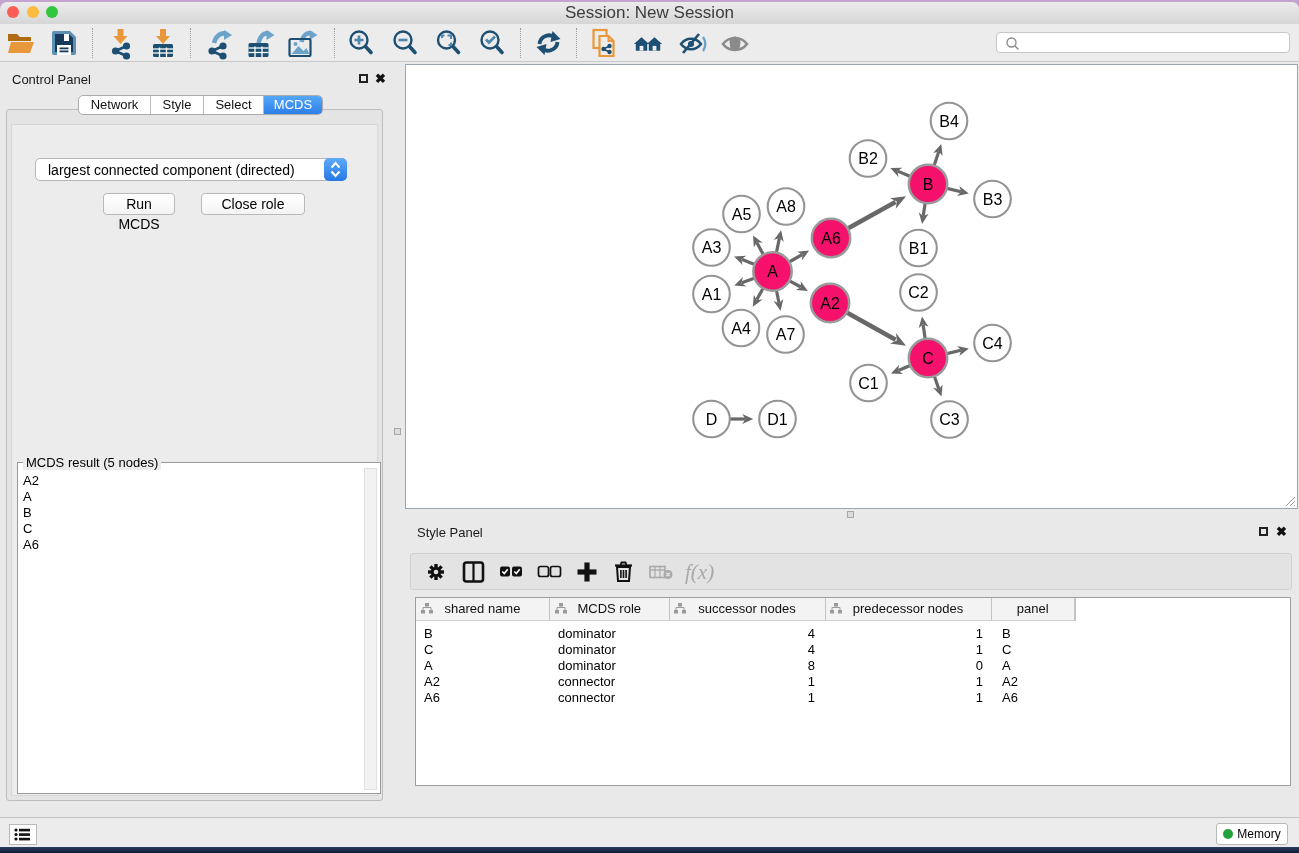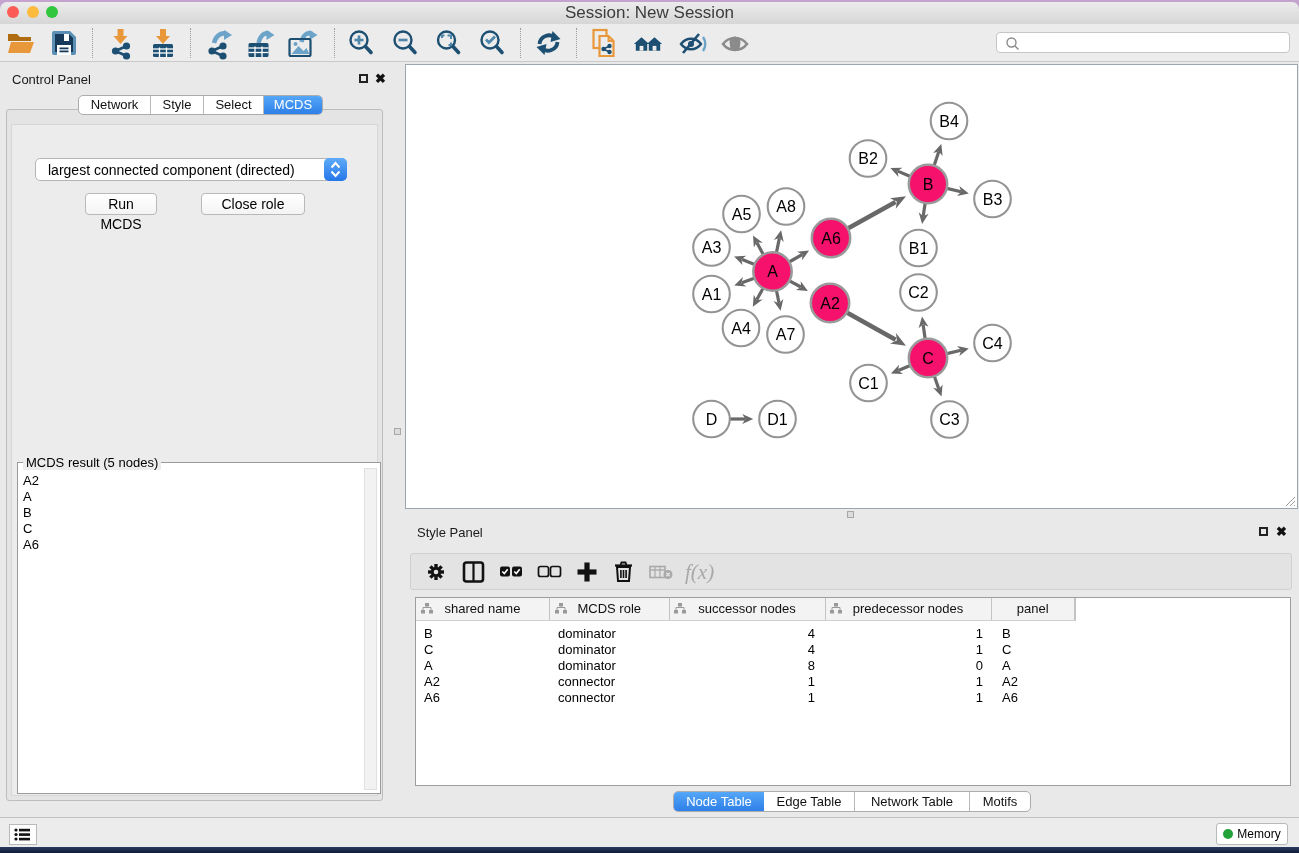--- a/index.html
+++ b/index.html
@@ -225,21 +225,21 @@
   </div>
   <div id="dropdown">
     <div class="dtext">largest connected component (directed)</div>
     <div class="stepper">
       <svg width="23" height="23" viewBox="0 0 23 23">
           <path d="M7.5 9.5 L11.5 5 L15.5 9.5" fill="none" stroke="#fff" stroke-width="2"></path>
           <path d="M7.5 13.5 L11.5 18 L15.5 13.5" fill="none" stroke="#fff" stroke-width="2"></path>
         </svg>
     </div>
   </div>
-  <div class="btn" style="left:85px; top:131px; width:72px;">Run MCDS</div>
+  <div class="btn" style="left:103px; top:131px; width:72px;">Run MCDS</div>
   <div class="btn" style="left:201px; top:131px; width:104px;">Close role</div>
   <div id="mcdsbox">
     <div id="mcdslist">A2<br>A<br>B<br>C<br>A6</div>
     <div id="mcdsscroll"></div>
   </div>
   <div id="mcdslegend">MCDS result (5 nodes)</div>
 </div>
 
 <div class="abs" id="netwin">
   <svg id="graph" style="position:absolute; left:0; top:22px;" width="891" height="421" viewBox="405 86 891 421">
@@ -439,26 +439,20 @@
       <div class="trow" style="left:142px;top:76px;">connector</div>
       <div class="trow" style="left:253px;top:76px;width:146px;text-align:right;">1</div>
       <div class="trow" style="left:409px;top:76px;width:158px;text-align:right;">1</div>
       <div class="trow" style="left:586px;top:76px;">A2</div>
       <div class="trow" style="left:8px;top:92px;">A6</div>
       <div class="trow" style="left:142px;top:92px;">connector</div>
       <div class="trow" style="left:253px;top:92px;width:146px;text-align:right;">1</div>
       <div class="trow" style="left:409px;top:92px;width:158px;text-align:right;">1</div>
       <div class="trow" style="left:586px;top:92px;">A6</div>
   </div>
-  <div class="seg" style="left:283px; top:282px; height:21px;">
-    <div class="sel" style="width:90px; line-height:19px;">Node Table</div>
-    <div style="width:91px; line-height:19px;">Edge Table</div>
-    <div style="width:115px; line-height:19px;">Network Table</div>
-    <div style="width:60px; line-height:19px;">Motifs</div>
-  </div>
 </div>
 
 <div class="abs" style="left:394px;top:428px;width:7px;height:7px;background:#dcdcdc;border:1px solid #a8a8a8;"></div>
 <div class="abs" style="left:847px;top:511px;width:7px;height:7px;background:#dcdcdc;border:1px solid #a8a8a8;"></div>
 <div class="abs" id="statusbar">
   <div id="listbtn">
     <svg width="18" height="15" viewBox="0 0 18 15" style="position:absolute;left:4px;top:2px;">
       <circle cx="2" cy="3" r="1.6" fill="#111"></circle>
         <rect x="5" y="1.8" width="11" height="2.6" fill="#111"></rect>
       <circle cx="2" cy="7.5" r="1.6" fill="#111"></circle>

